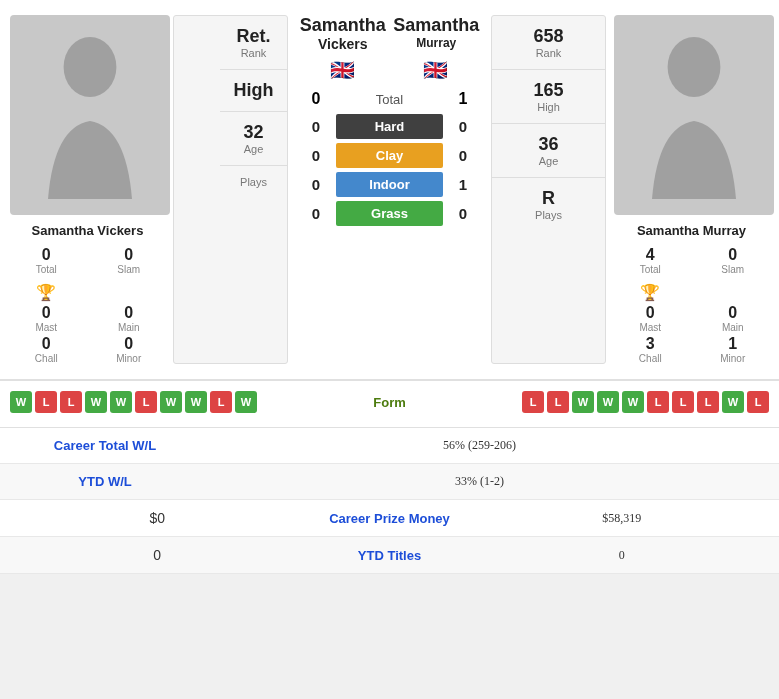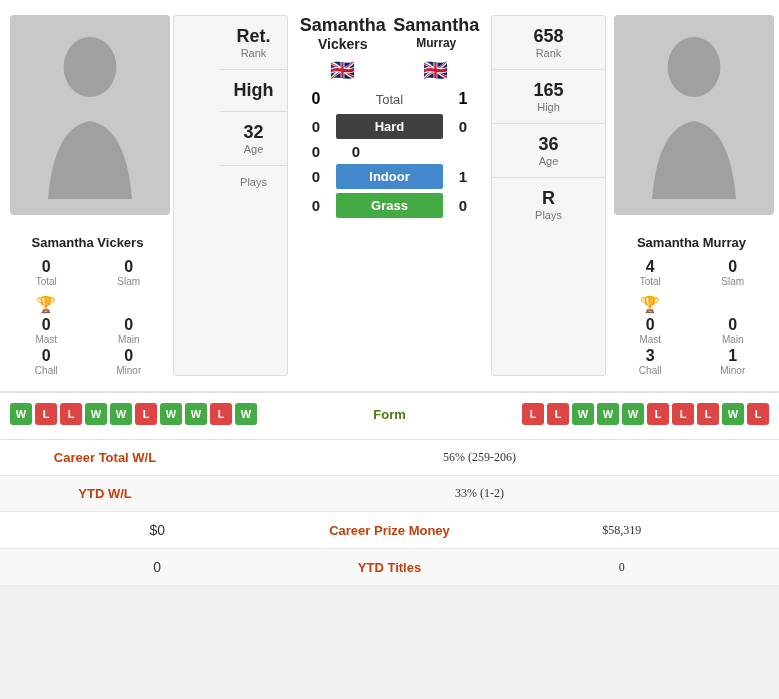--- a/index.html
+++ b/index.html
@@ -104,21 +104,21 @@
       flex: 1;
       text-align: center;
       font-size: 14px;
       color: #333;
     }
     .stats-center-label {
       width: 180px;
       text-align: center;
       font-size: 13px;
       font-weight: bold;
-      color: #c2410c;
+      color: #1d4ed8;
     }
     .stats-right-val {
       flex: 1;
       text-align: center;
       font-size: 12px;
       color: #333;
       font-family: Liberation Serif, serif;
     }
 
     .layout-wrapper {
@@ -172,21 +172,21 @@
       align-items: center;
       margin-bottom: 4px;
     }
     .sr-num { width: 40px; text-align: center; font-size: 15px; font-weight: bold; color: #222; }
     .sr-btn { flex: 1; text-align: center; padding: 5px 0; color: #fff; font-weight: bold; font-size: 13px; border-radius: 2px; }
 
     .player-bottom-stats {
       display: flex;
       flex-direction: column;
       align-items: center;
-      margin-top: 20px;
+      margin-top: 8px;
       width: 100%;
     }
     .pname-label { font-size: 13px; font-weight: bold; color: #222; text-align: center; margin-bottom: 8px; }
     .grid-2x2 { display: grid; grid-template-columns: 1fr 1fr; gap: 2px 10px; width: 100%; }
     .gc { display: flex; flex-direction: column; align-items: center; }
     .gc .v { font-size: 16px; font-weight: bold; color: #222; }
     .gc .l { font-size: 10px; color: #888; }
     .trophy { color: #d4a000; font-size: 16px; }
   </style>
 </head>
@@ -283,20 +283,21 @@
         <div class="stl-num">1</div>
       </div>
 
       <div class="surface-row">
         <div class="sr-num">0</div>
         <div class="sr-btn surface-hard">Hard</div>
         <div class="sr-num">0</div>
       </div>
       <div class="surface-row">
         <div class="sr-num">0</div>
+        <div class="sr-btn surface-clay">Clay</div>
         <div class="sr-num">0</div>
       </div>
       <div class="surface-row">
         <div class="sr-num">0</div>
         <div class="sr-btn surface-indoor">Indoor</div>
         <div class="sr-num">1</div>
       </div>
       <div class="surface-row">
         <div class="sr-num">0</div>
         <div class="sr-btn surface-grass">Grass</div>

